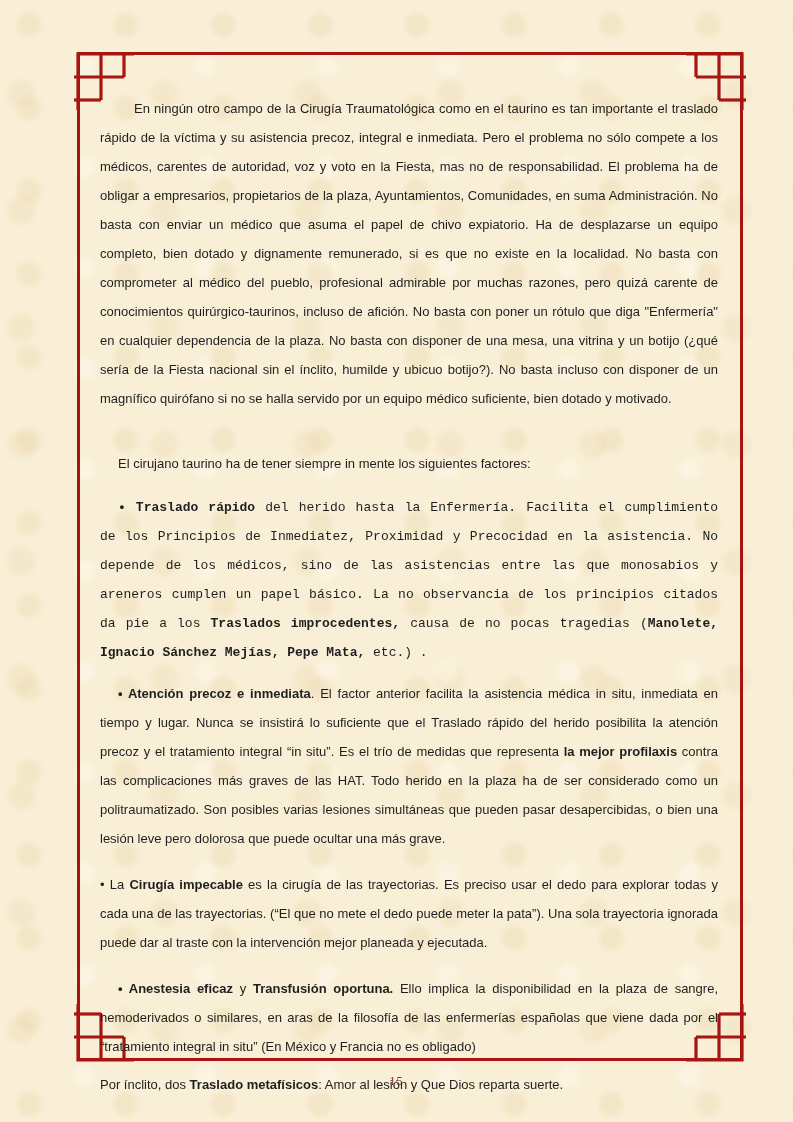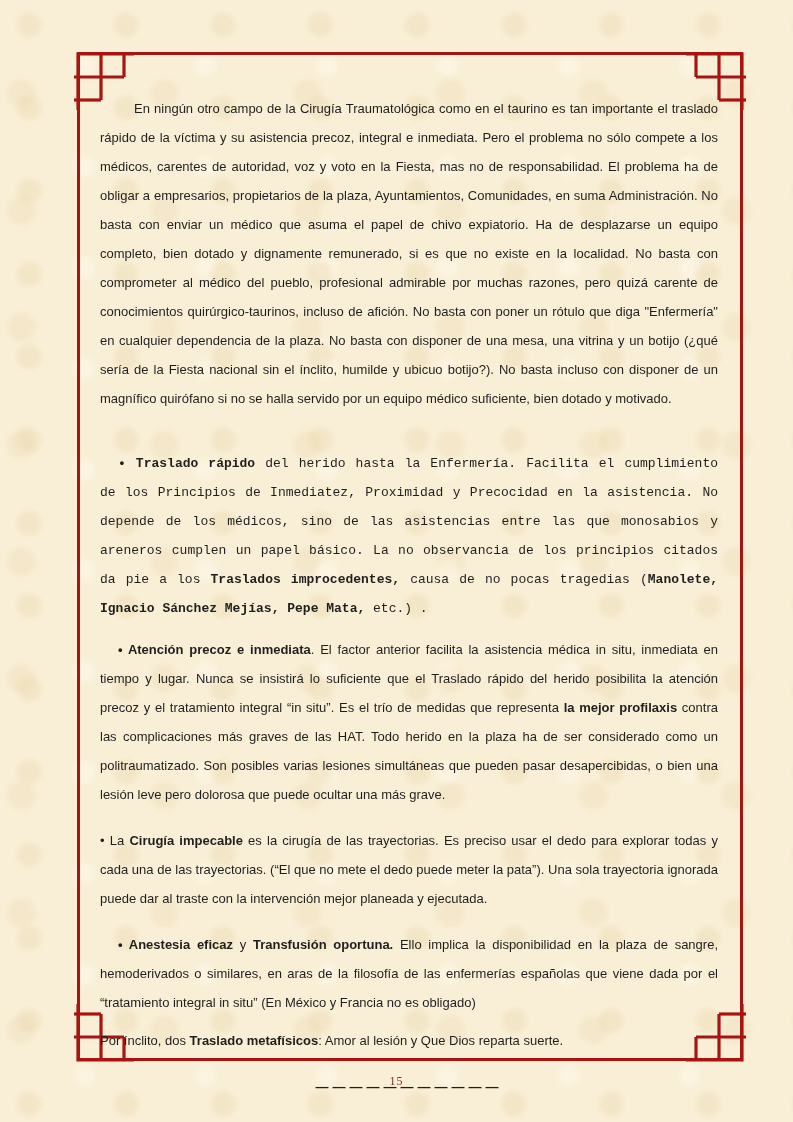--- a/index.html
+++ b/index.html
@@ -92,20 +92,21 @@
     <path d="M4 60 L4 4 L60 4"></path>
     <path d="M27 4 V50"></path>
     <path d="M50 4 V27"></path>
     <path d="M0 27 H50"></path>
     <path d="M0 50 H27"></path>
   </svg>
 </div>
 
 <div class="content">
   <p class="intro"><span>En ningún otro campo de la Cirugía Traumatológica como en el taurino es tan importante el traslado rápido de la víctima y su asistencia precoz, integral e inmediata. Pero el problema no sólo compete a los médicos, carentes de autoridad, voz y voto en la Fiesta, mas no de responsabilidad. El problema ha de obligar a empresarios, propietarios de la plaza, Ayuntamientos, Comunidades, en suma Administración. No basta con enviar un médico que asuma el papel de chivo expiatorio. Ha de desplazarse un equipo completo, bien dotado y dignamente remunerado, si es que no existe en la localidad. No basta con comprometer al médico del pueblo, profesional admirable por muchas razones, pero quizá carente de conocimientos quirúrgico-taurinos, incluso de afición. No basta con poner un rótulo que diga "Enfermería" en cualquier dependencia de la plaza. No basta con disponer de una mesa, una vitrina y un botijo (¿qué sería de la Fiesta nacional sin el ínclito, humilde y ubicuo botijo?). No basta incluso con disponer de un magnífico quirófano si no se halla servido por un equipo médico suficiente, bien dotado y motivado.</span></p>
+  <p class="lead">El cirujano taurino ha de tener siempre in mente los siguientes factores:</p>
   <p class="bullet b1"><span class="b">• Traslado rápido</span><span> del herido hasta la Enfermería. Facilita el cumplimiento de los Principios de Inmediatez, Proximidad y Precocidad en la asistencia. No depende de los médicos, sino de las asistencias entre las que monosabios y areneros cumplen un papel básico. La no observancia de los principios citados da pie a los </span><span class="b">Traslados improcedentes,</span><span> causa de no pocas tragedias (</span><span class="b">Manolete, Ignacio Sánchez Mejías, Pepe Mata,</span><span> etc.) .</span></p>
   <p class="bullet b2"><span class="b">• Atención precoz e inmediata</span><span>. El factor anterior facilita la asistencia médica </span><span class="i">in situ</span><span>, inmediata en tiempo y lugar. Nunca se insistirá lo suficiente que el Traslado rápido del herido posibilita la atención precoz y el tratamiento integral “in situ”. Es el trío de medidas que representa </span><span class="b">la mejor profilaxis</span><span> contra las complicaciones más graves de las HAT. Todo herido en la plaza ha de ser considerado como un politraumatizado. Son posibles varias lesiones simultáneas que pueden pasar desapercibidas, o bien una lesión leve pero dolorosa que puede ocultar una más grave.</span></p>
   <p class="bullet no-indent b3"><span>• La </span><span class="b">Cirugía impecable</span><span> es la cirugía de las trayectorias. Es preciso usar el dedo para explorar todas y cada una de las trayectorias. </span><span class="i">(“El que no mete el dedo puede meter la pata”).</span><span> Una sola trayectoria ignorada puede dar al traste con la intervención mejor planeada y ejecutada.</span></p>
   <p class="bullet b4"><span class="b">• Anestesia eficaz</span><span> y </span><span class="b">Transfusión oportuna.</span><span> Ello implica la disponibilidad en la plaza de sangre, hemoderivados o similares, en aras de la filosofía de las enfermerías españolas que viene dada por el </span><span class="i">“tratamiento integral in situ”</span><span> (En México y Francia no es obligado)</span></p>
   <p class="closing"><span>Por ínclito, dos </span><span class="b">Traslado metafísicos</span><span>: Amor al lesión y Que Dios reparta suerte.</span></p>
   <p class="sep">———————————</p>
 </div>
 
 <div class="page-number">15</div>
 

